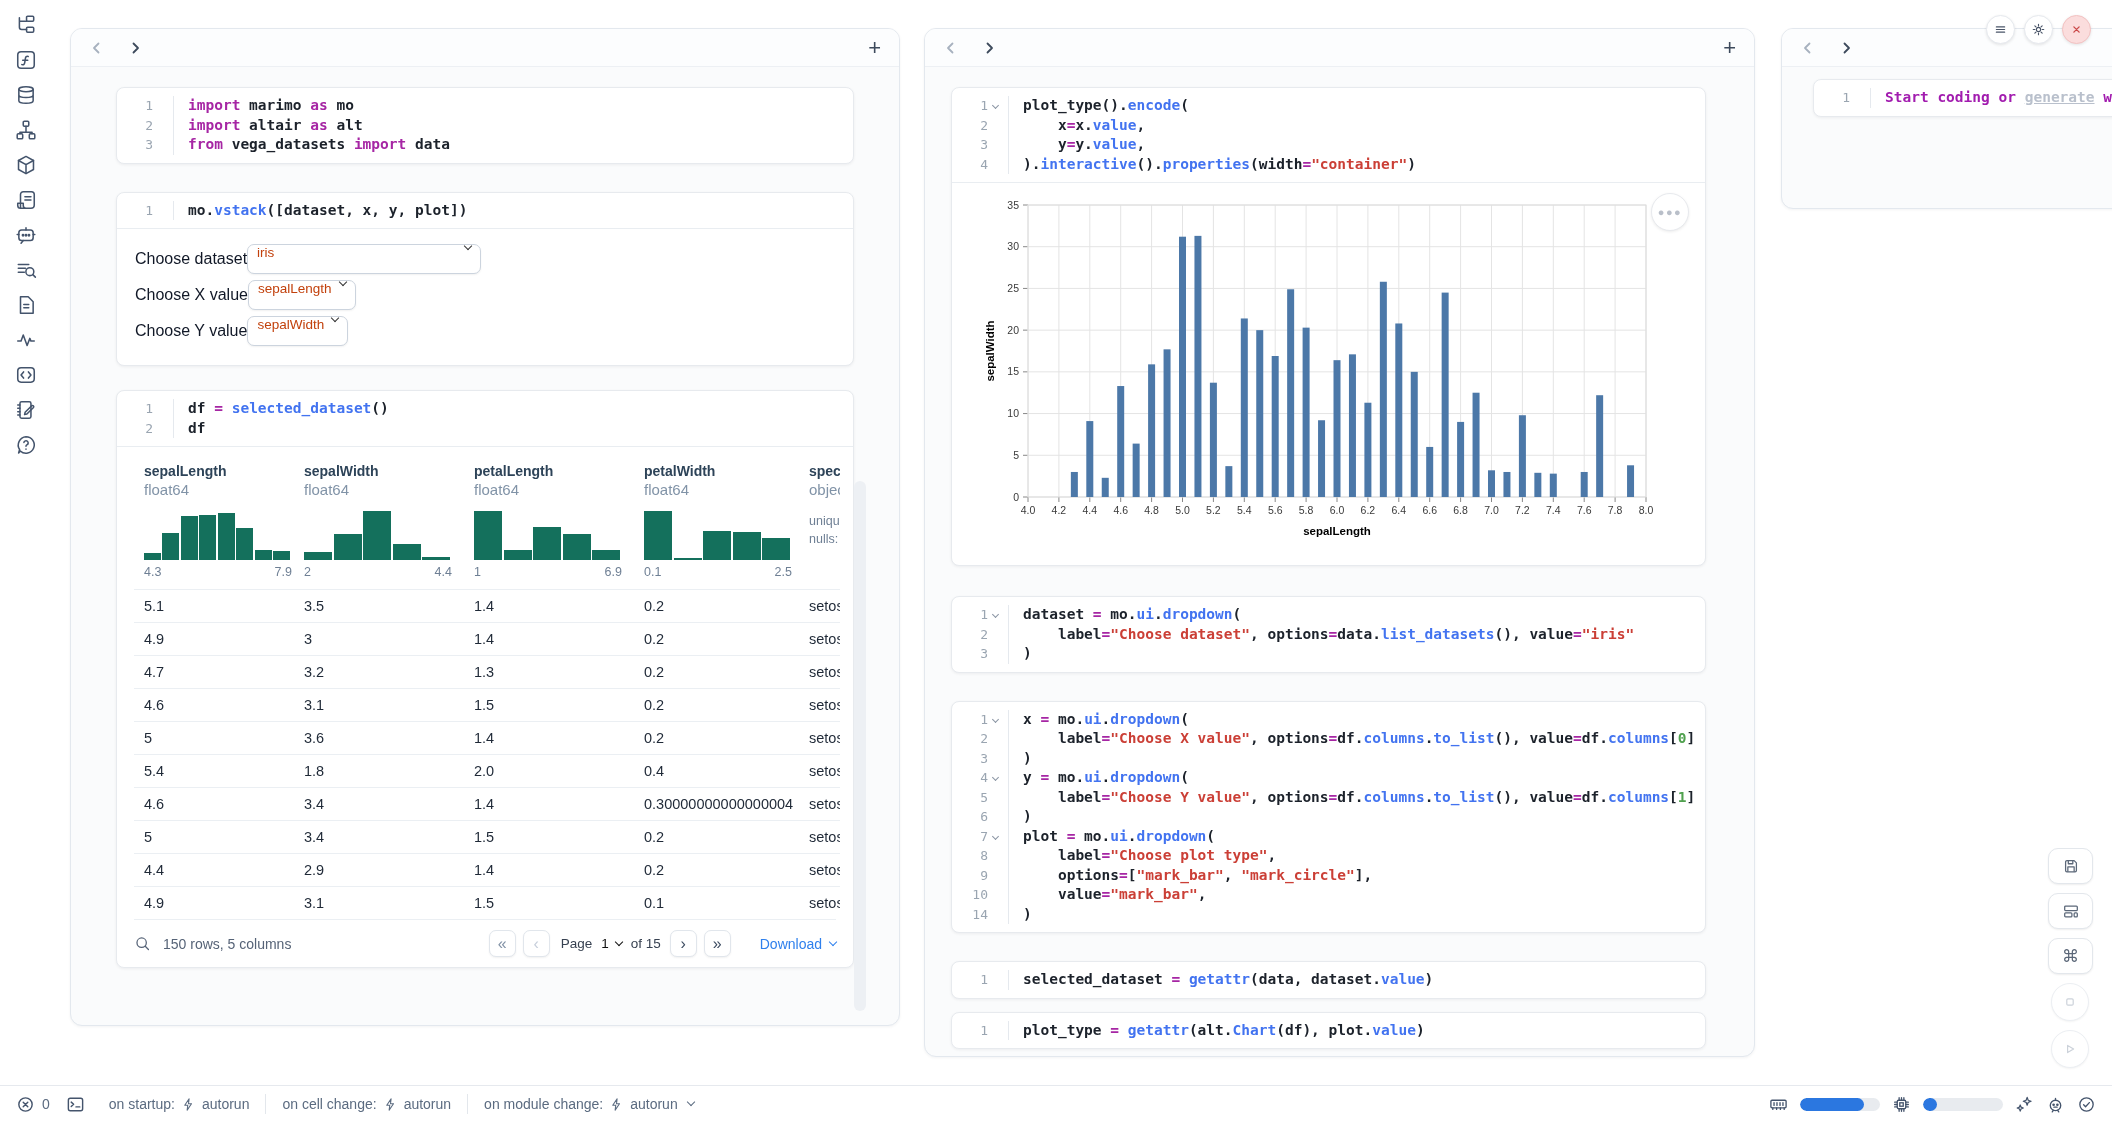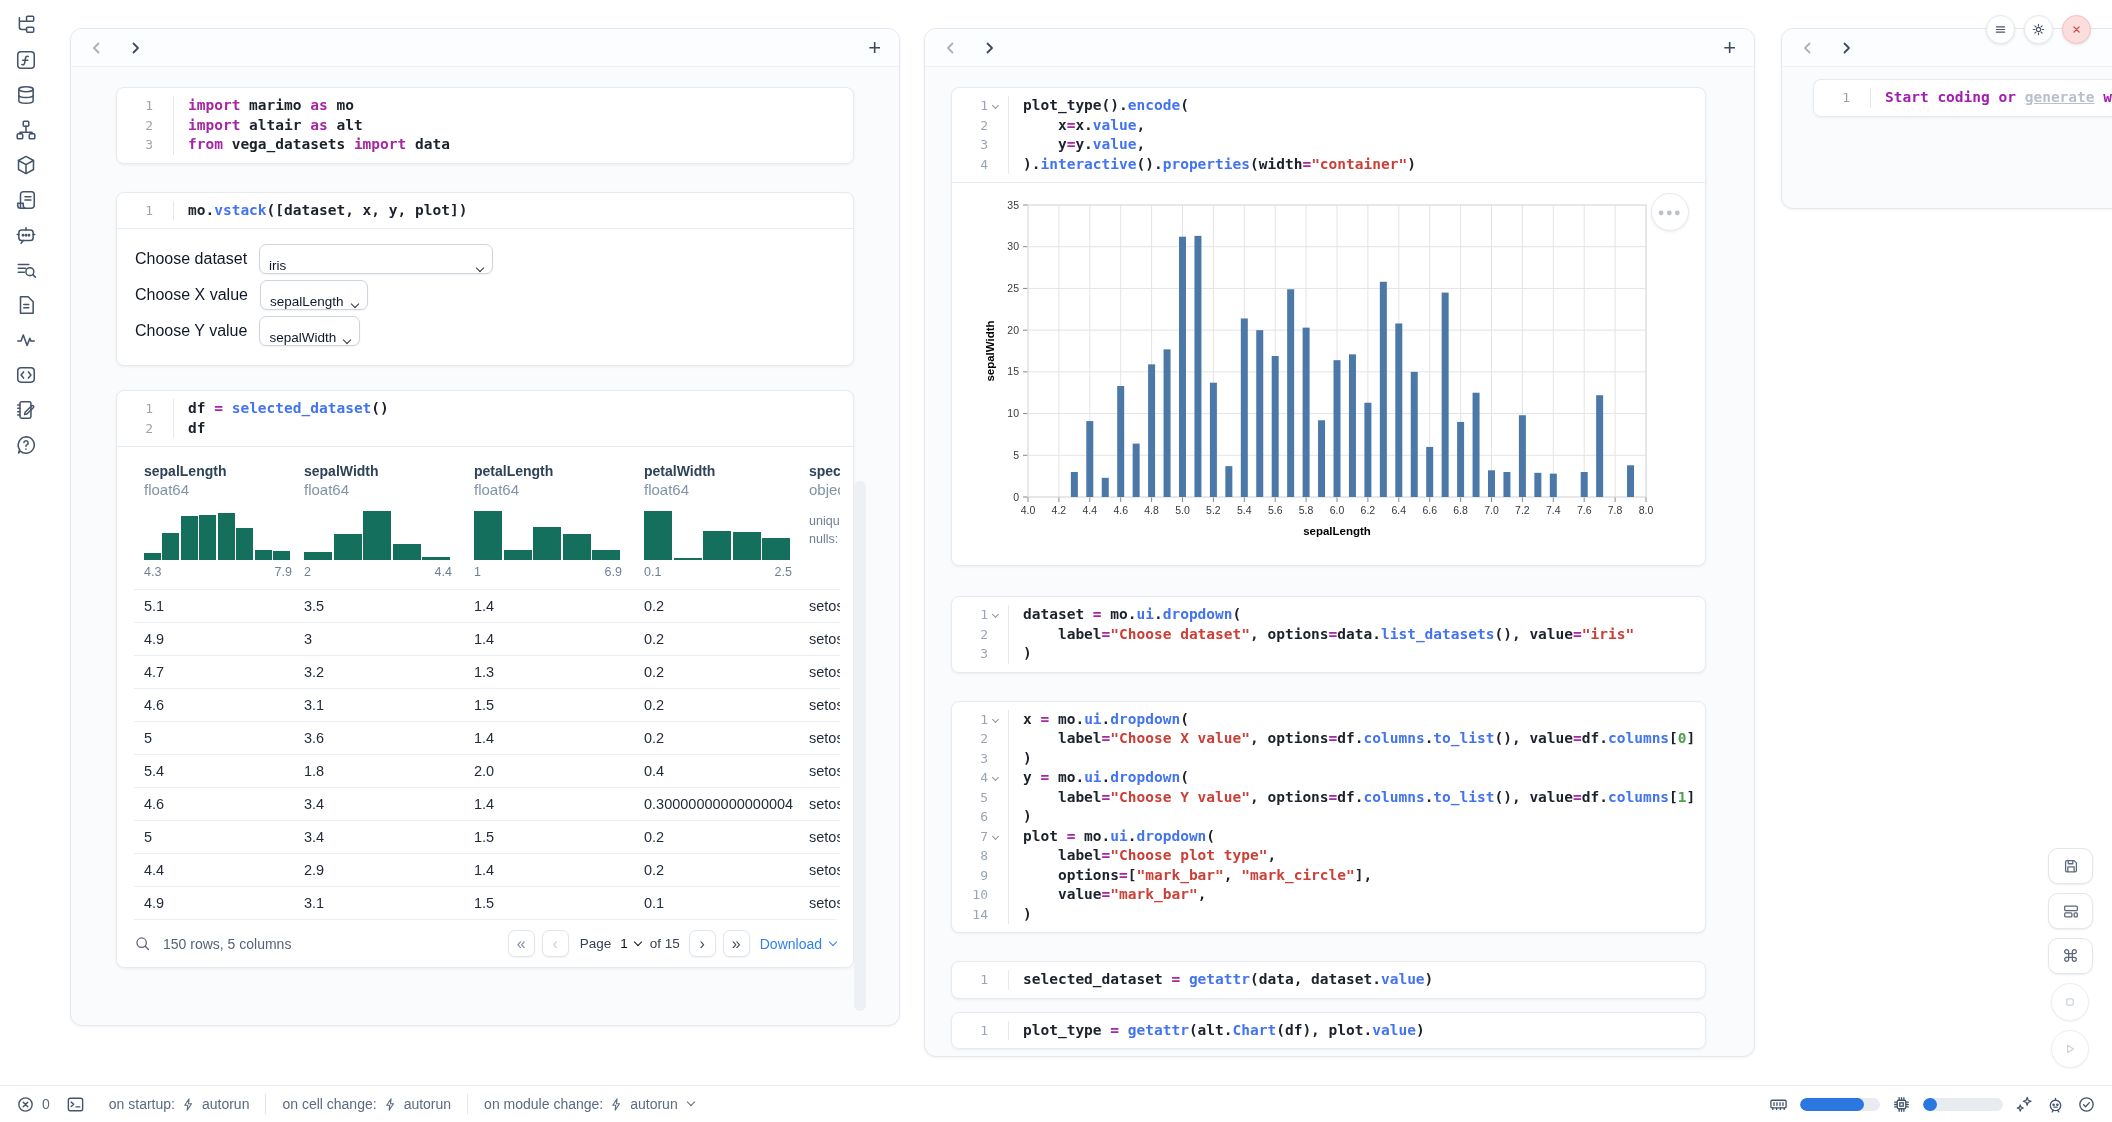--- a/index.html
+++ b/index.html
@@ -43,25 +43,25 @@
     border-bottom:1.3px solid #8a94a3; transform:rotate(45deg); position:relative; top:-2px; }
   .codetxt { flex:1; border-left:1px solid #e5e9ee; padding-left:14px; margin-left:5px; overflow:hidden;font-weight:bold; }
   .tk-k { color:#a626a4; } .tk-o { color:#a626a4; }
   .tk-f { color:#4273f0; } .tk-s { color:#cb3f36; }
   .tk-n { color:#50a14f; } .tk-p { color:#1c222b; }
   .tk-ph { color:#a21caf; } .tk-phu { color:#b9c0cc; text-decoration:underline; }
   .cell-output { border-top:1px solid #e9edf1; }
 
   
   #controls { padding:14px 18px 14px 18px; }
-  .ctrl-row { display:flex; align-items:center; gap:12px; height:32px; margin-bottom:4px;
+  .ctrl-row { display:flex; align-items:center; gap:0; height:32px; margin-bottom:4px;
     font-size:16px; color:#111827; }
-  .fake-select { display:inline-flex; align-items:flex-end; gap:8px; height:30px;
+  .fake-select { display:inline-flex; align-items:flex-start; gap:8px; height:30px;
     border:1px solid #ccd4de; border-radius:7px; background:#fff; padding:0 9px;
-    box-shadow:0 1px 2px rgba(0,0,0,.06); font-size:13.5px; color:#0f172a; cursor:pointer; }
+    box-shadow:0 1px 2px rgba(0,0,0,.06); font-size:13.5px; color:#c2410c; cursor:pointer; }
   .fake-select.wide { width:234px; justify-content:space-between; }
   .fake-select .chev { color:#333; }
   .chev { display:inline-block; width:6px; height:6px; border-right:1.6px solid currentColor;
     border-bottom:1.6px solid currentColor; transform:rotate(45deg); position:relative; top:-2px; }
 
   
   .table-output { padding:14px 17px 0 17px; }
   .df-clip { overflow:hidden; width:706px; }
   #df-head { display:flex; padding:2px 0 10px 0; }
   .dcol { flex:none; padding-left:10px; }
@@ -83,21 +83,21 @@
   .pager { margin-left:auto; display:flex; align-items:center; gap:7px; }
   .pg-btn { width:27px; height:27px; border:1px solid #e1e6ec; border-radius:7px; background:#fff;
     box-shadow:0 1px 2px rgba(0,0,0,.06); display:flex; align-items:center; justify-content:center;
     font-size:16px; color:#3f4e63; cursor:pointer; }
   .pg-btn.dim { color:#8292a6; } .pg-btn.off { color:#c6cedb; }
   .pg-label { font-size:13.5px; color:#374151; margin-left:4px; }
   .pg-select { display:inline-flex; align-items:center; gap:7px; font-size:13.5px; color:#111;
     cursor:pointer; padding:0 2px; }
   .pg-of { font-size:13.5px; color:#374151; margin-right:2px; }
   .download { color:#2f80ed; display:inline-flex; align-items:center; gap:8px;
-    margin-left:3px; cursor:pointer; }
+    margin-left:22px; cursor:pointer; }
 
   
   .chart-wrap { position:relative; padding:12px 20px 14px 28px; }
   .chart-menu { position:absolute; top:10px; right:16px; width:38px; height:38px; border-radius:50%;
     border:1px solid #e8eaee; background:#fff; box-shadow:0 1px 3px rgba(0,0,0,.08);
     display:flex; align-items:center; justify-content:center; color:#b9bfc9;
     font-size:11px; letter-spacing:1.5px; cursor:pointer; }
 
   
   #top-right-buttons { position:absolute; left:1986px; top:15px; display:flex; gap:9px; z-index:5; }

